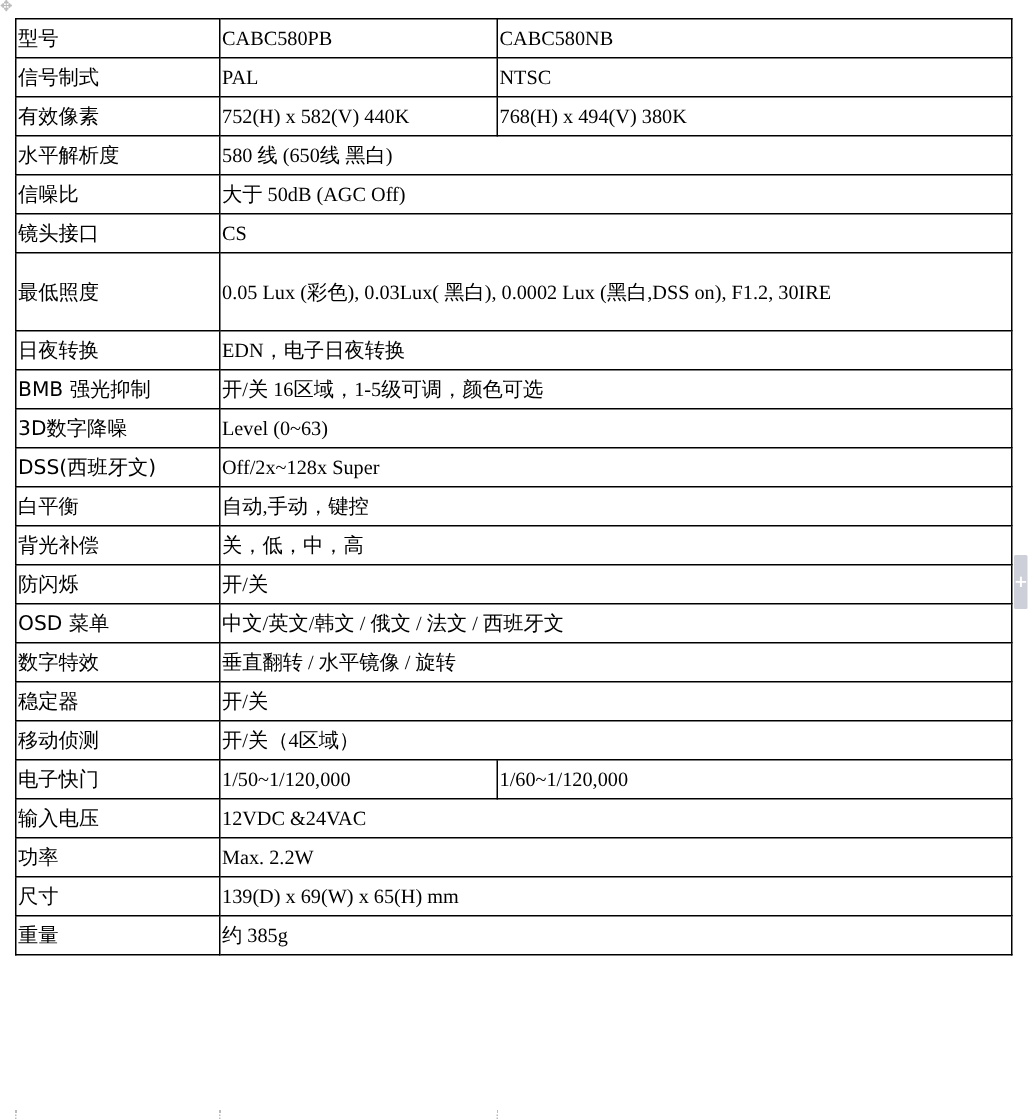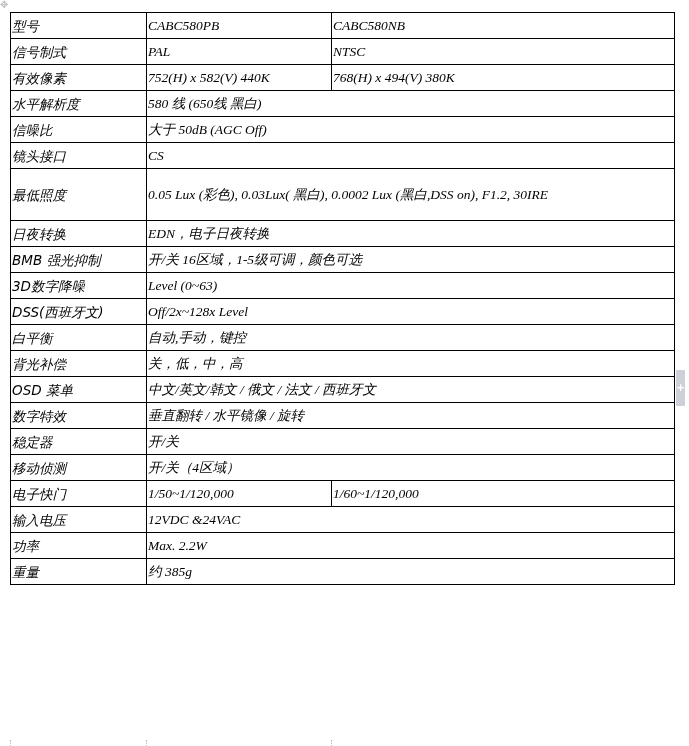--- a/index.html
+++ b/index.html
@@ -2,21 +2,21 @@
 <html><head>
 <meta charset="utf-8">
 <style>
   html, body { margin:0; padding:0; background:#ffffff; }
   body { width:689px; height:746px; position:relative; overflow:hidden;
          font-family: "Liberation Serif", "DejaVu Serif", serif; color:#000; }
   .move-handle { position:absolute; left:0; top:0; width:9px; height:9px; color:#bbb; font-size:10px; line-height:9px;
                  font-family:"DejaVu Sans", sans-serif; }
   table.spec { position:absolute; left:10px; top:12px; border-collapse:collapse; table-layout:fixed; width:664px; }
   table.spec td { border:1px solid #000; height:25px; padding:0 0 0 1px; font-size:13.5px; line-height:16px;
-                  vertical-align:middle; white-space:nowrap; overflow:hidden;font-style:italic; }
+                  vertical-align:middle; white-space:nowrap; overflow:hidden; }
   table.spec td.label { font-family:"DejaVu Sans", "Liberation Sans", sans-serif; font-size:13.5px; }
   table.spec tr.tall td { height:51px;margin-left:13px; }
   .guide { position:absolute; top:740px; height:6px; border-left:1px dotted #bbb; }
   .add-col { position:absolute; left:676px; top:370px; width:9px; height:36px; background:#cdd0d8; border-radius:1px;
              color:#fff; font-size:11px; line-height:36px; text-align:center; font-family:"DejaVu Sans", sans-serif; font-weight:bold; }
 </style>
 </head>
 <body>
 
 <div class="move-handle">✥</div>
@@ -66,29 +66,33 @@
     <tr>
       <td class="label">BMB  强光抑制</td>
       <td colspan="2">开/关  16区域，1-5级可调，颜色可选</td>
     </tr>
     <tr>
       <td class="label">3D数字降噪</td>
       <td colspan="2">Level (0~63)</td>
     </tr>
     <tr>
       <td class="label">DSS(西班牙文)</td>
-      <td colspan="2">Off/2x~128x Level</td>
+      <td colspan="2">Off/2x~128x Super</td>
     </tr>
     <tr>
       <td class="label">白平衡</td>
       <td colspan="2">自动,手动，键控</td>
     </tr>
     <tr>
       <td class="label">背光补偿</td>
       <td colspan="2">关，低，中，高</td>
+    </tr>
+    <tr>
+      <td class="label">防闪烁</td>
+      <td colspan="2">开/关</td>
     </tr>
     <tr>
       <td class="label">OSD  菜单</td>
       <td colspan="2">中文/英文/韩文 / 俄文 / 法文 / 西班牙文</td>
     </tr>
     <tr>
       <td class="label">数字特效</td>
       <td colspan="2">垂直翻转 / 水平镜像 / 旋转</td>
     </tr>
     <tr>
@@ -106,20 +110,24 @@
     </tr>
     <tr>
       <td class="label">输入电压</td>
       <td colspan="2">12VDC &amp;24VAC</td>
     </tr>
     <tr>
       <td class="label">功率</td>
       <td colspan="2">Max. 2.2W</td>
     </tr>
     <tr>
+      <td class="label">尺寸</td>
+      <td colspan="2">139(D) x 69(W) x 65(H) mm</td>
+    </tr>
+    <tr>
       <td class="label">重量</td>
       <td colspan="2">约  385g</td>
     </tr>
   </tbody>
 </table>
 
 <div class="guide" style="left:10px"></div>
 <div class="guide" style="left:146px"></div>
 <div class="guide" style="left:331px"></div>
 

